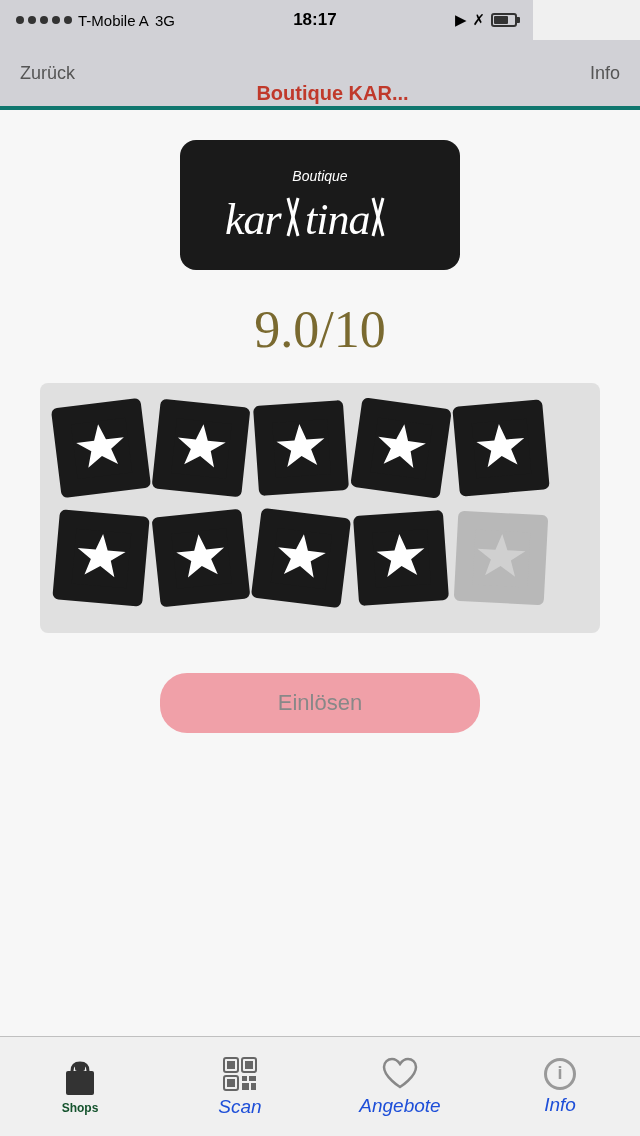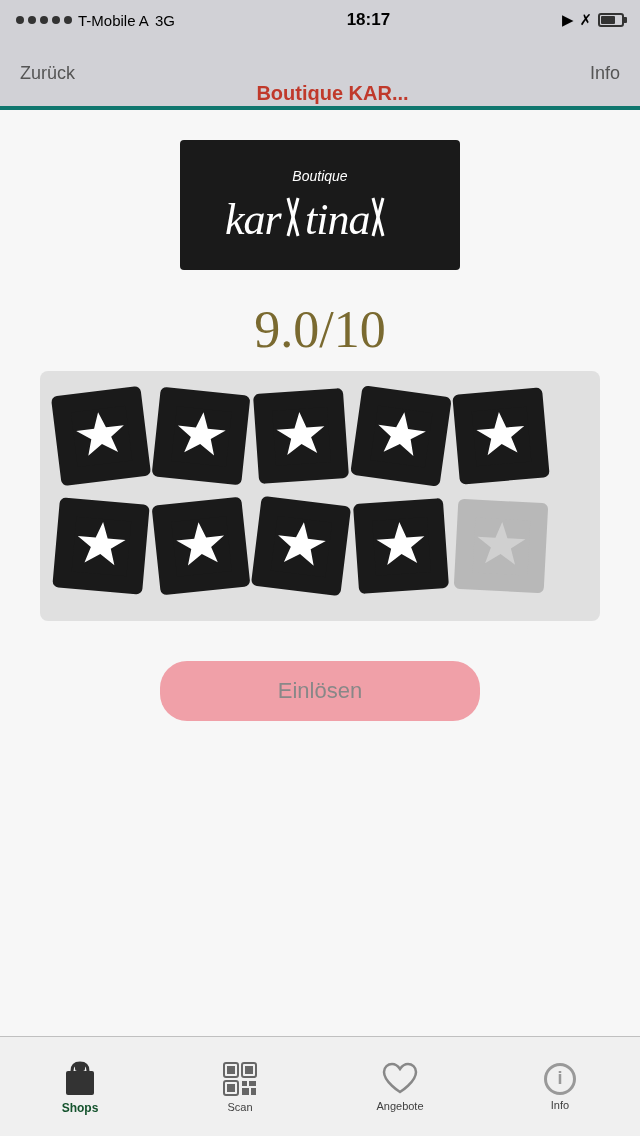--- a/index.html
+++ b/index.html
@@ -8,21 +8,21 @@
       width: 640px;
       height: 1136px;
       font-family: -apple-system, 'Helvetica Neue', Arial, sans-serif;
       background: #f0f0f0;
       overflow: hidden;
       position: relative;
     }
 
     
     .status-bar {
-      width: 640px;
+      width: 533px;
       height: 40px;
       background: #d1d1d6;
       display: flex;
       align-items: center;
       justify-content: space-between;
       padding: 0 16px;
       font-size: 15px;
       font-weight: 500;
     }
     .status-left {
@@ -113,40 +113,40 @@
       align-items: center;
       padding: 30px 20px 20px;
       overflow: hidden;
     }
 
     
     .logo-container {
       width: 280px;
       height: 130px;
       background: #1a1a1a;
-      border-radius: 4px;
+      border-radius: 16px;
       display: flex;
       flex-direction: column;
       align-items: center;
       justify-content: center;
       margin-bottom: 30px;
     }
     .logo-boutique {
       color: #fff;
       font-size: 14px;
       font-style: italic;
       margin-bottom: 4px;
     }
 
     
     .rating {
       font-size: 52px;
       font-weight: 300;
       color: #7a6a30;
-      margin-bottom: 12px;
+      margin-bottom: 24px;
       font-family: Georgia, serif;
     }
 
     
     .stars-grid {
       width: 560px;
       background: #e0e0e0;
       border-radius: 8px;
       padding: 20px 16px;
       display: flex;
@@ -188,22 +188,23 @@
       flex: 1;
       display: flex;
       flex-direction: column;
       align-items: center;
       justify-content: center;
       cursor: pointer;
       gap: 4px;
       height: 100%;
     }
     .tab-label {
-      font-size: 11px;
-      color: #404040;
+      font-size: 19px;
+      color: #1d4ed8;
+      font-style: italic;
     }
     .tab-label-active {
       font-size: 12px;
       color: #14532d;
       font-weight: 600;
     }
     .info-icon-circle {
       width: 32px;
       height: 32px;
       border-radius: 50%;

